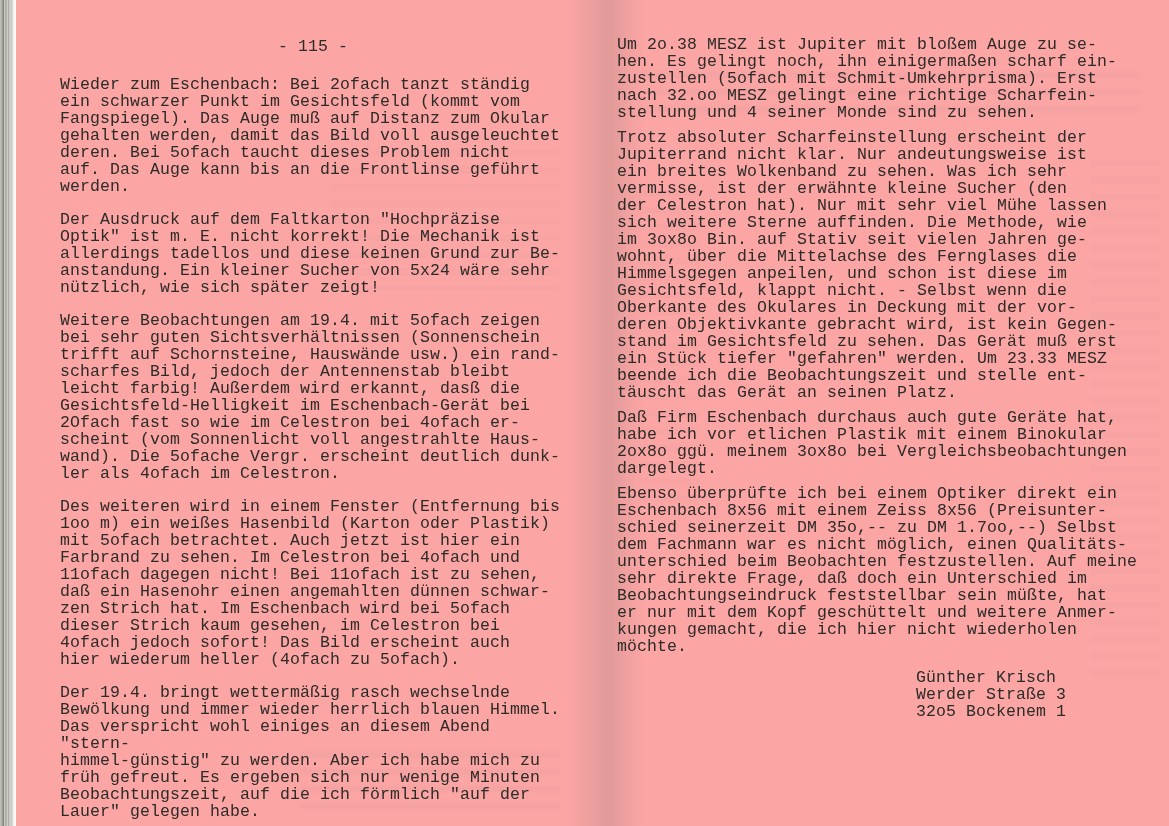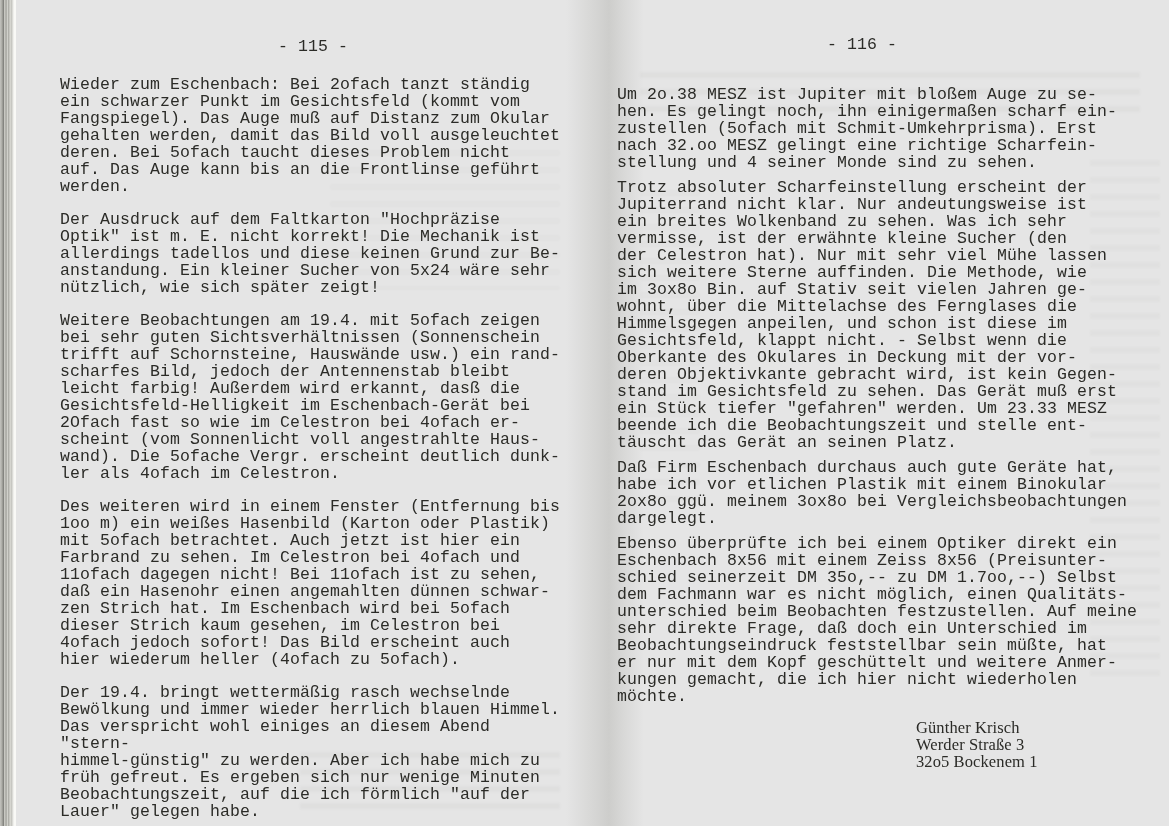--- a/index.html
+++ b/index.html
@@ -9,21 +9,21 @@
   body {
     width: 1169px;
     height: 826px;
     overflow: hidden;
     font-family: "Liberation Mono", "DejaVu Sans Mono", monospace;
   }
   .scan {
     position: relative;
     width: 1169px;
     height: 826px;
-    background: #e5e5e5;
+    background: #fca5a5;
     overflow: hidden;
   }
   
   .binding-edge {
     position: absolute;
     left: 0; top: 0;
     width: 16px; height: 826px;
     background: linear-gradient(90deg,
       #efefeb 0px, #8d8d87 1px, #d6d6d0 2px, #63635e 3px, #e9e9e3 5px,
       #7d7d77 6px, #e2e2dc 7px, #9e9e98 9px, #edede7 10px, #bdbdb7 11px,
@@ -62,21 +62,20 @@
   }
   .para {
     white-space: pre-wrap;
     margin: 0 0 16px 0;
   }
   .page-right .para { margin-bottom: 8px; }
   .signature {
     white-space: pre-wrap;
     margin-top: 14px;
     padding-left: 299px;
-    font-family: Liberation Serif, serif;
   }
   
   .bleed {
     position: absolute;
     pointer-events: none;
     background: repeating-linear-gradient(180deg,
       rgba(125,125,115,0.10) 0px, rgba(125,125,115,0.10) 6px,
       rgba(125,125,115,0.00) 6px, rgba(125,125,115,0.00) 17px);
     filter: blur(1.2px);
     opacity: 0.55;
@@ -138,21 +137,20 @@
     <div class="para">Der 19.4. bringt wettermäßig rasch wechselnde
 Bewölkung und immer wieder herrlich blauen Himmel.
 Das verspricht wohl einiges an diesem Abend "stern-
 himmel-günstig" zu werden. Aber ich habe mich zu
 früh gefreut. Es ergeben sich nur wenige Minuten
 Beobachtungszeit, auf die ich förmlich "auf der
 Lauer" gelegen habe.</div>
   </section>
 
   <section class="page page-right">
-    <div class="page-number">- 116 -</div>
     <div class="para">Um 2o.38 MESZ ist Jupiter mit bloßem Auge zu se-
 hen. Es gelingt noch, ihn einigermaßen scharf ein-
 zustellen (5ofach mit Schmit-Umkehrprisma). Erst
 nach 32.oo MESZ gelingt eine richtige Scharfein-
 stellung und 4 seiner Monde sind zu sehen.</div>
     <div class="para">Trotz absoluter Scharfeinstellung erscheint der
 Jupiterrand nicht klar. Nur andeutungsweise ist
 ein breites Wolkenband zu sehen. Was ich sehr
 vermisse, ist der erwähnte kleine Sucher (den
 der Celestron hat). Nur mit sehr viel Mühe lassen

